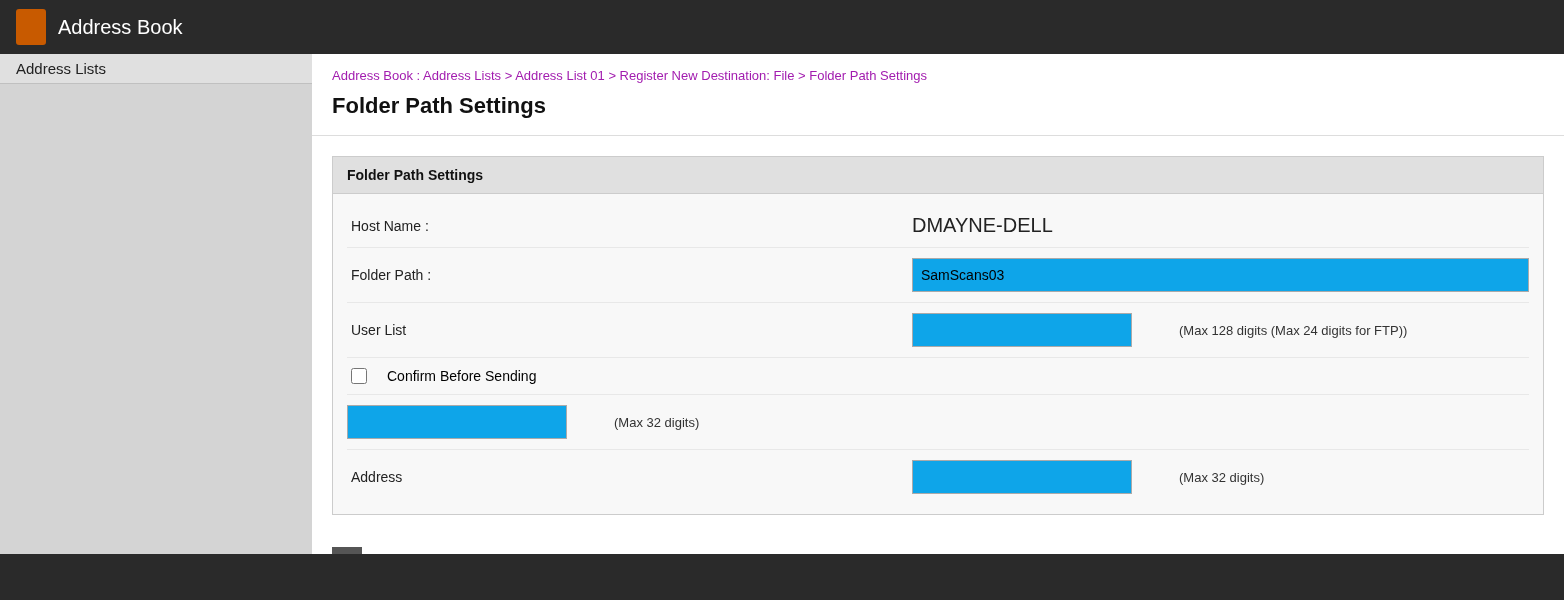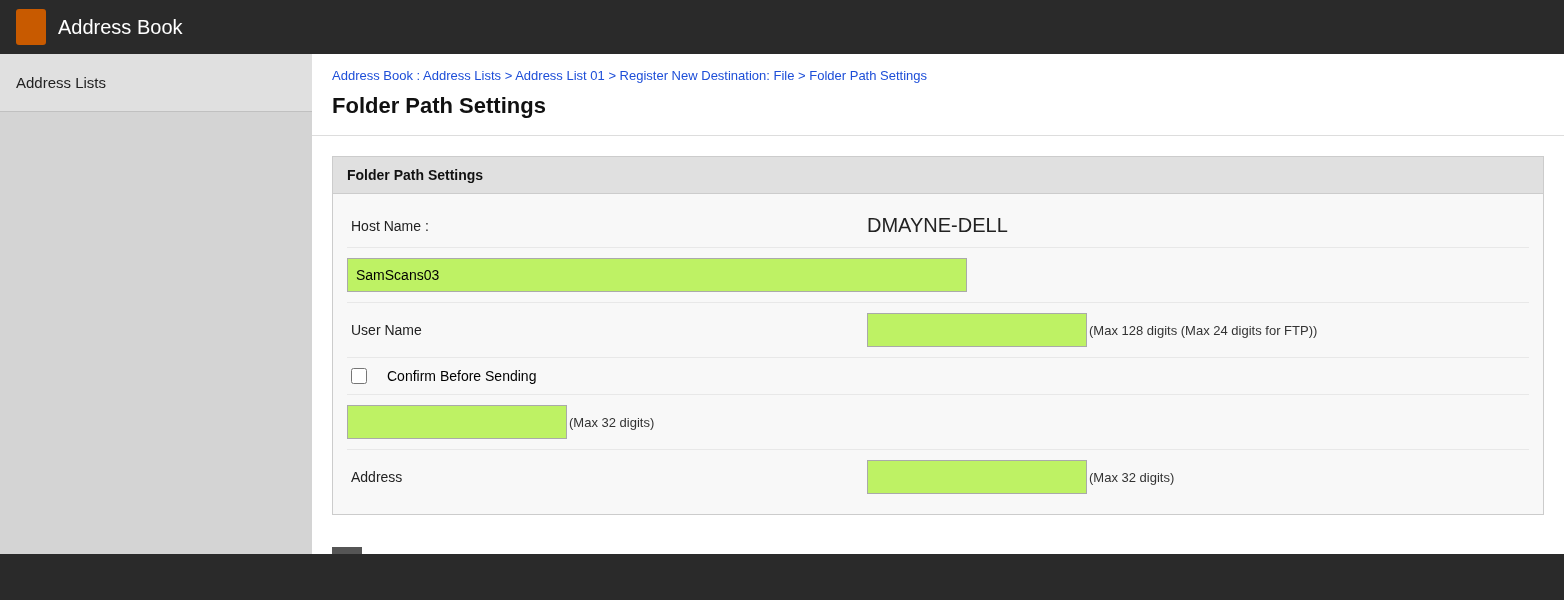--- a/index.html
+++ b/index.html
@@ -37,41 +37,41 @@
     }
 
     
     .sidebar {
       width: 312px;
       background: #d4d4d4;
       flex-shrink: 0;
       padding-top: 0;
     }
     .sidebar-item {
-      padding: 20px 16px;
+      padding: 6px 16px;
       background: #e0e0e0;
       font-size: 15px;
       color: #222;
       cursor: pointer;
       border-bottom: 1px solid #c0c0c0;
     }
 
     
     .content-area {
       flex: 1;
       background: #ffffff;
       overflow-y: auto;
       padding: 0;
     }
 
     
     .breadcrumb {
       padding: 14px 20px 6px 20px;
       font-size: 13px;
-      color: #1d4ed8;
+      color: #a21caf;
     }
 
     
     .page-title {
       padding: 4px 20px 16px 20px;
       font-size: 22px;
       font-weight: bold;
       color: #111;
       border-bottom: 1px solid #ddd;
     }
@@ -93,38 +93,39 @@
     .form-body {
       padding: 10px 14px;
       background: #f8f8f8;
     }
     .form-row {
       display: flex;
       align-items: center;
       padding: 10px 0;
       border-bottom: 1px solid #e8e8e8;
       min-height: 42px;
+      gap: 45px;
     }
     .form-row:last-child {
       border-bottom: none;
     }
     .form-label {
       width: 520px;
       font-size: 14px;
       color: #222;
       padding-left: 4px;
       flex-shrink: 0;
     }
     .form-value {
       color: #222;
       font-size: 20px;
     }
     .form-input {
       border: 1px solid #aaa;
-      background: #bef264;
+      background: #0ea5e9;
       padding: 16px 8px;
       font-size: 14px;
       height: 30px;
     }
     .form-input-wide {
       width: 620px;
     }
     .form-input-medium {
       width: 220px;
     }
@@ -205,25 +206,26 @@
       <div class="form-section-header">Folder Path Settings</div>
 
       <div class="form-body">
 
         <div class="form-row">
           <span class="form-label">Host Name :</span>
           <span class="form-value">DMAYNE-DELL</span>
         </div>
 
         <div class="form-row">
+          <span class="form-label">Folder Path :</span>
           <input class="form-input form-input-wide" type="text" value="SamScans03" style="">
         </div>
 
         <div class="form-row">
-          <span class="form-label">User Name</span>
+          <span class="form-label">User List</span>
           <input class="form-input form-input-medium" type="text" style="">
           <span class="form-input-hint">(Max 128 digits (Max 24 digits for FTP))</span>
         </div>
 
         <div class="checkbox-row">
           <div class="checkbox-label-area">
             <input type="checkbox" class="form-checkbox" style="">
             <span>Confirm Before Sending</span>
           </div>
         </div>

